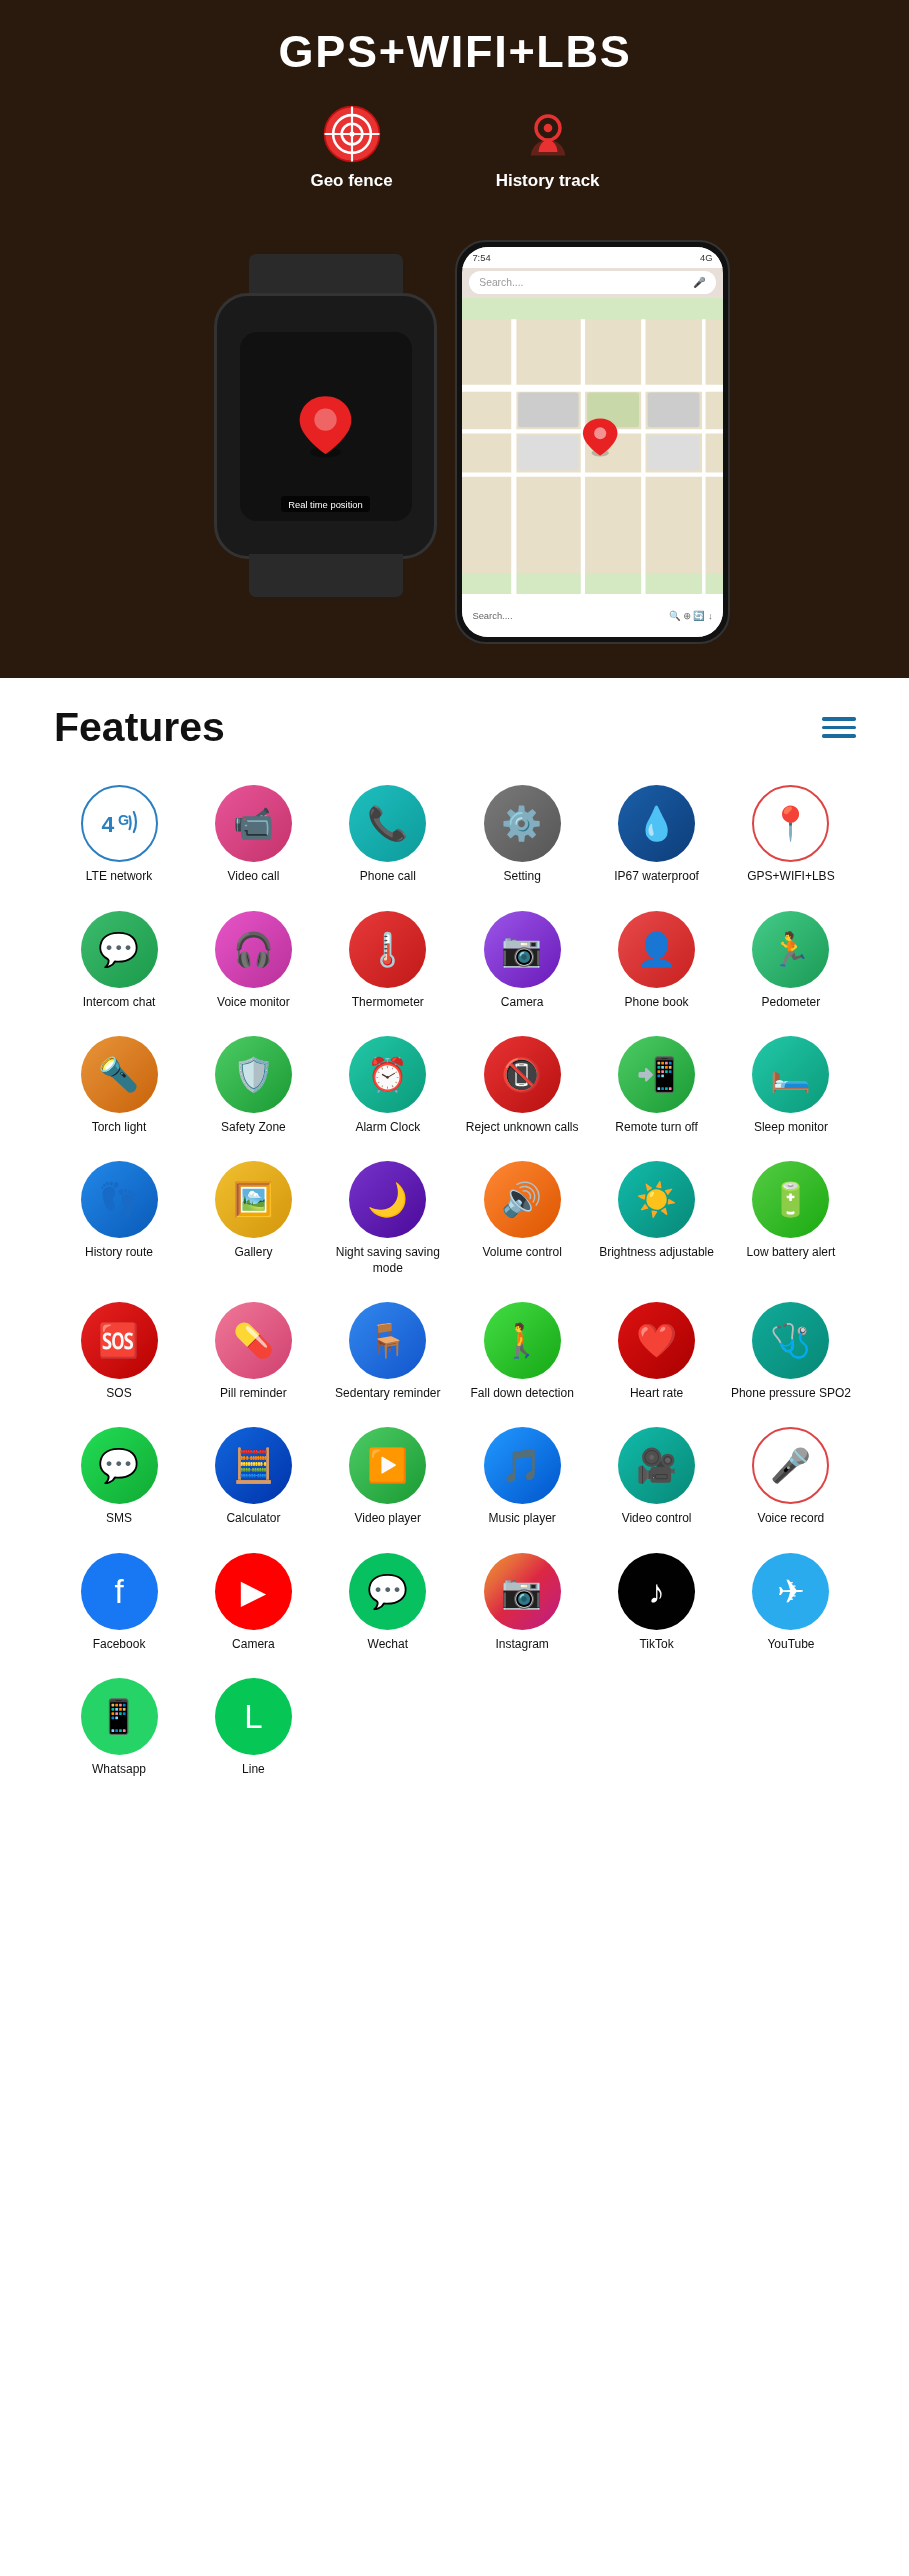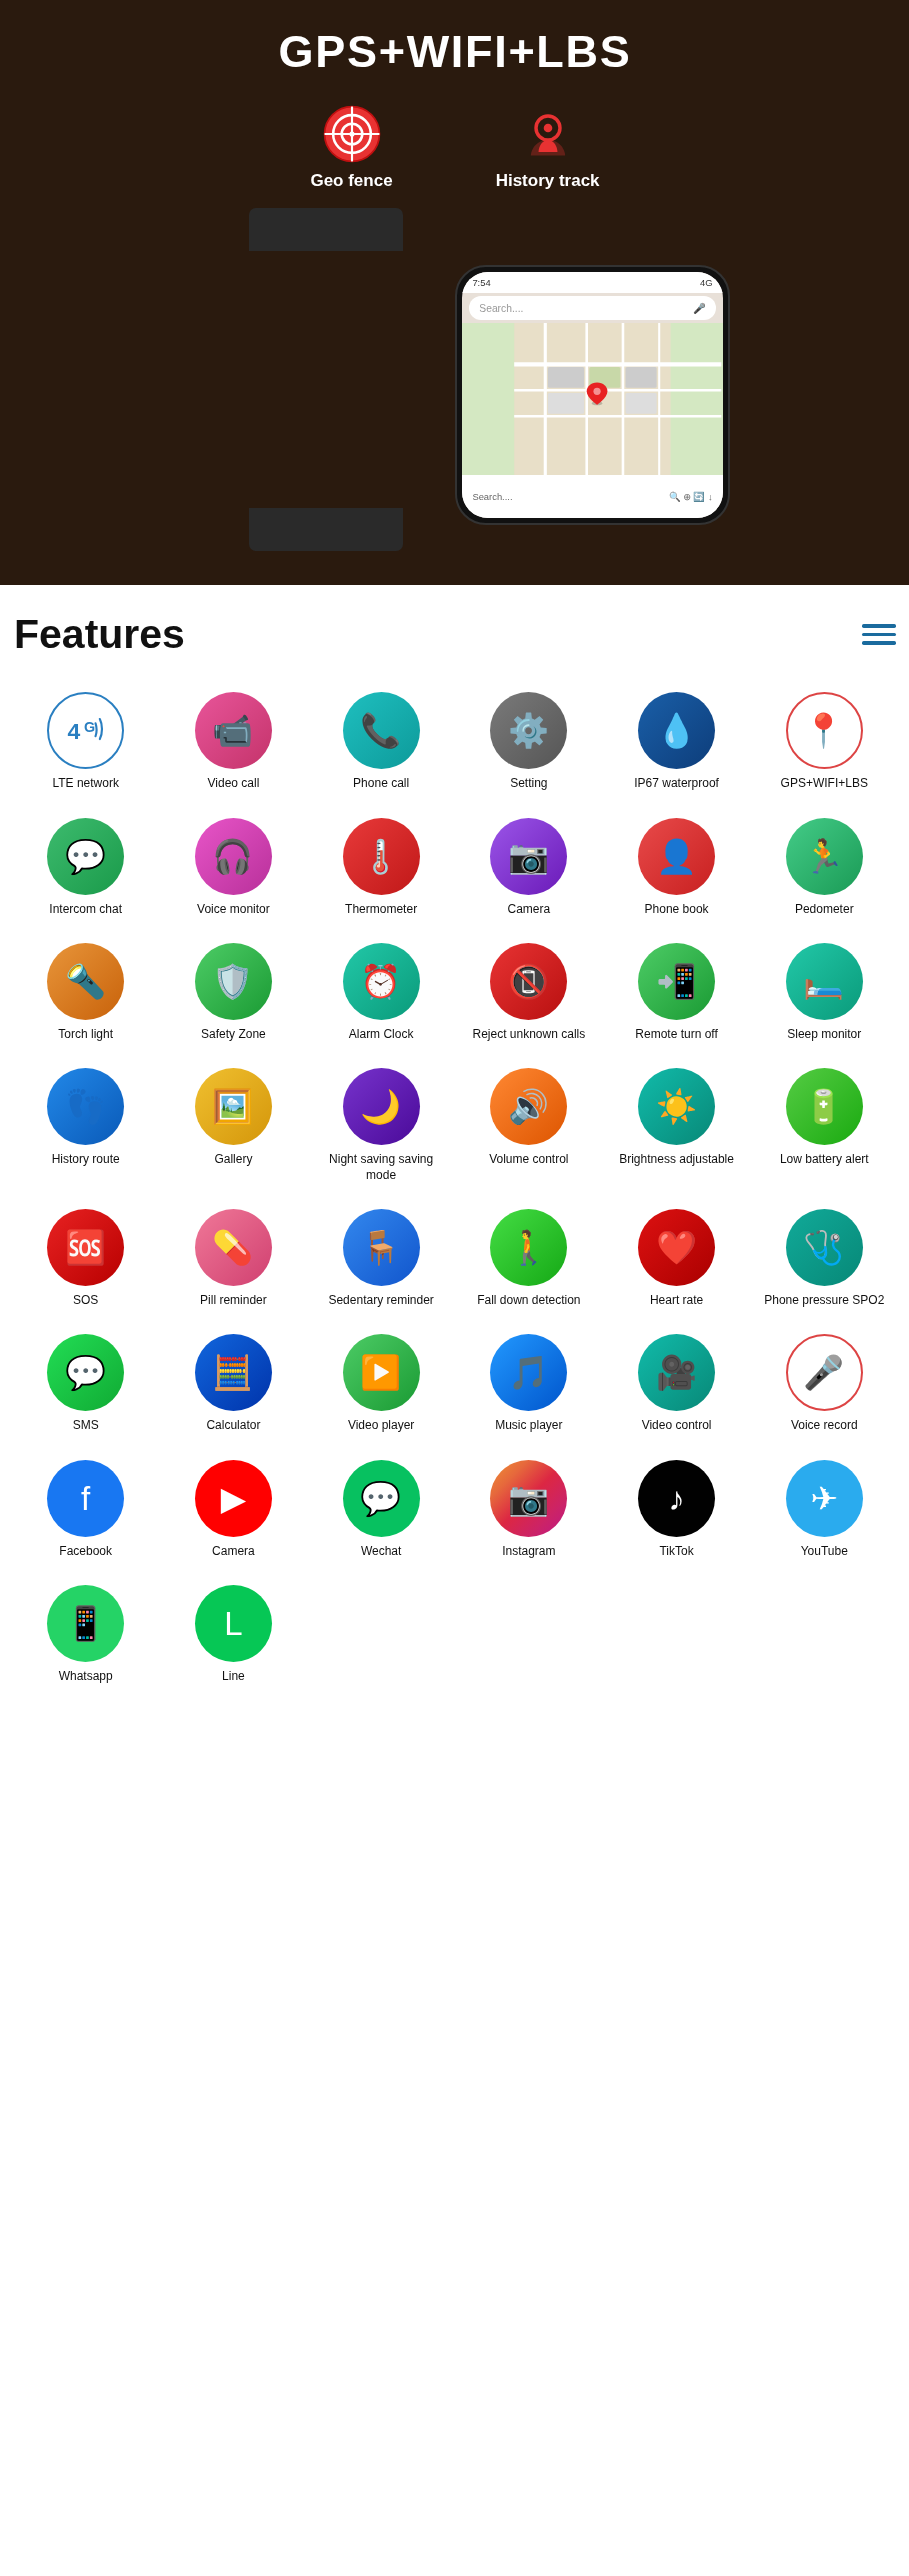--- a/index.html
+++ b/index.html
@@ -114,21 +114,21 @@
       bottom: 8.6px;
       background: rgba(0,0,0,0.7);
       color: #fff;
       font-size: 9.4px;
       padding: 2.6px 6.9px;
       border-radius: 3.4px;
     }
 
     .phone-img {
       width: 275px;
-      height: 260px;
+      height: 404px;
       background: #111;
       border-radius: 31px;
       border: 2.6px solid #333;
       overflow: hidden;
       display: flex;
       flex-direction: column;
       position: relative;
       margin-left: -17px;
       margin-top: 32px;
     }
@@ -175,21 +175,21 @@
       align-items: center;
       justify-content: space-between;
       padding: 0 10.3px;
       font-size: 9.4px;
       color: #666;
     }
 
     
     .features-section {
       background: #fff;
-      padding: 26px 14px;
+      padding: 26px 54px;
     }
     .features-header {
       display: flex;
       align-items: center;
       justify-content: space-between;
       margin-bottom: 26px;
     }
     .features-title {
       font-size: 41px;
       font-weight: 900;
@@ -309,20 +309,32 @@
         <path d="M35 42 C28 42 24 50 24 56 L46 56 C46 50 42 42 35 42" fill="#e83232"></path>
       </svg>
       <span class="geo-label">History track</span>
     </div>
   </div>
 
   <div class="hero-content">
 
     <div class="watch-img">
       <div class="watch-band-top"></div>
+      <div class="watch-body">
+        <div class="watch-screen">
+
+          <svg class="map-pin" viewBox="0 0 80 80">
+            <ellipse cx="40" cy="70" rx="18" ry="6" fill="rgba(0,0,0,0.3)"></ellipse>
+            <path d="M40 5 C22 5 10 18 10 33 C10 52 40 72 40 72 C40 72 70 52 70 33 C70 18 58 5 40 5Z" fill="#e82222"></path>
+            <circle cx="40" cy="32" r="13" fill="#fff" opacity="0.3"></circle>
+          </svg>
+          <span class="real-time-label">Real time position</span>
+        </div>
+
+      </div>
       <div class="watch-band-bottom"></div>
     </div>
 
     <div class="phone-img">
       <div class="phone-screen">
         <div class="phone-status-bar">
           <span>7:54</span>
           <span>4G</span>
         </div>
         <div class="phone-search-bar">

